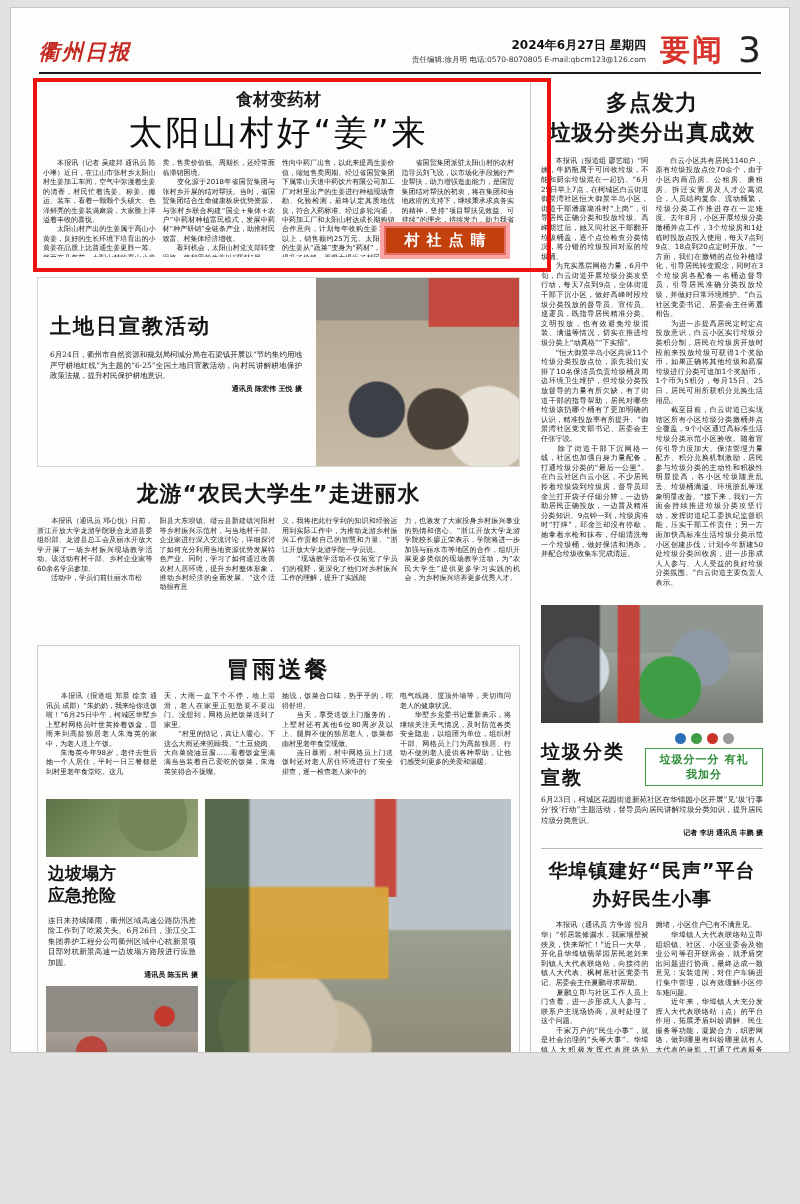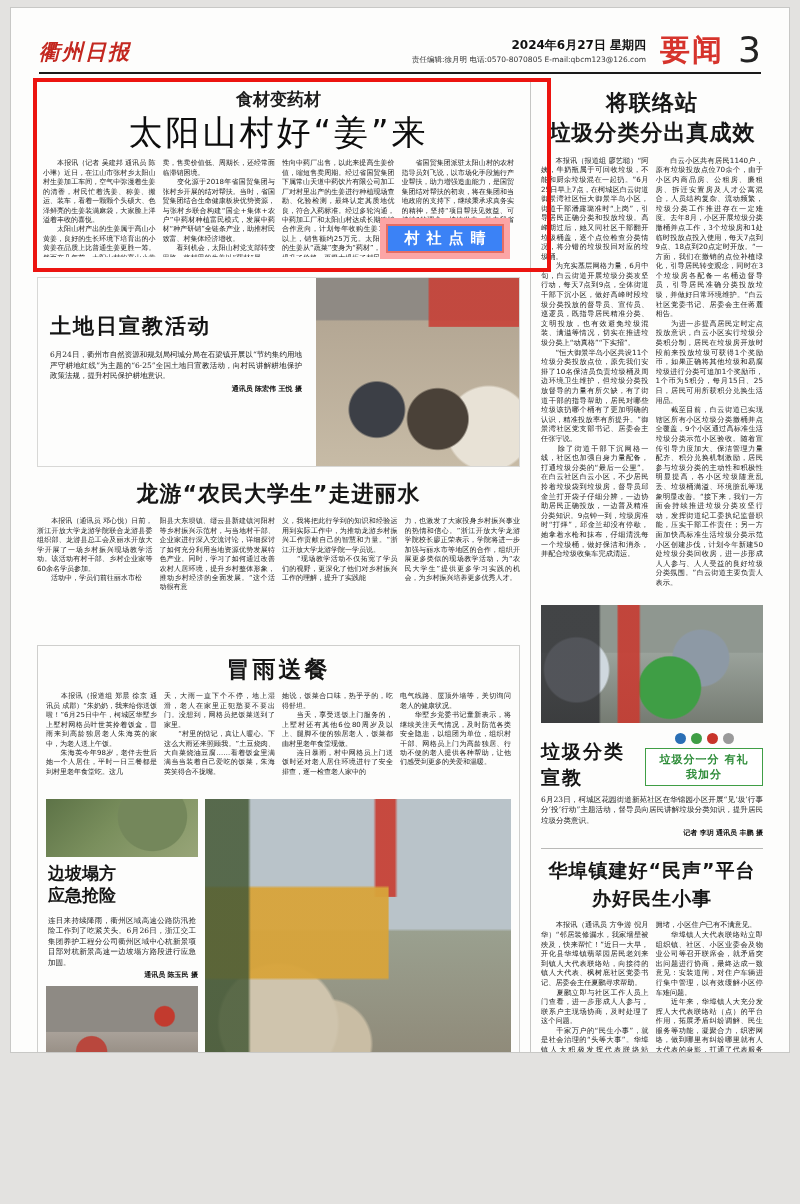--- a/index.html
+++ b/index.html
@@ -34,22 +34,22 @@
   .credit { font-size:7px; font-weight:bold; text-align:right; margin-top:2px; color:#111; }
   .center-head { text-align:center; font-weight:bold; color:#161616; }
 
   
   .lead { position:relative; padding:6px 6px 4px 6px; }
   .kicker { text-align:center; font-size:17px; font-weight:bold; color:#1b1b1b; }
   .lead-headline { text-align:center; font-size:34px; font-weight:normal; color:#0d0d0d;
                    letter-spacing:3px; margin:2px 0 7px 0; line-height:1.15; }
   .lead-body { height:98px; }
   .badge { position:absolute; right:10px; bottom:2px; width:130px; text-align:center;
-           background:#3b82f6; color:#fff; font-weight:bold; font-size:15px; letter-spacing:7px;
-           padding:5px 0 5px 7px; border:6px solid #fca5a5; box-shadow:inset 0 0 0 2px #e56d64; }
+           background:#c2410c; color:#fff; font-weight:bold; font-size:15px; letter-spacing:7px;
+           padding:5px 0 5px 7px; border:4px solid #fca5a5; box-shadow:inset 0 0 0 2px #e56d64; }
 
   
   .landday { display:flex; margin-top:16px; border:1px solid #d8d8d6; height:190px; }
   .landday-text { width:278px; padding:34px 14px 10px 12px; }
   .landday-text h2 { font-size:21px; font-weight:bold; letter-spacing:2px; margin-bottom:10px; color:#141414; }
   .photo { position:relative; overflow:hidden; }
   .photo-landday { flex:1; background:
       linear-gradient(to right, rgba(200,60,50,.0) 55%, rgba(200,66,56,.9) 56%, rgba(200,66,56,.9) 98%),
       radial-gradient(circle at 30% 70%, #3c3f46 0 14%, transparent 15%),
       radial-gradient(circle at 60% 75%, #4a4138 0 16%, transparent 17%),
@@ -247,21 +247,21 @@
         </div>
 
       </section>
 
     </div>
 
     <div class="right-region">
 
       <section class="waste">
         <h2 class="center-head waste-head">
-          <div>将联络站</div>
+          <div>多点发力</div>
           <div>垃圾分类分出真成效</div>
         </h2>
         <div class="cols cols2 waste-body">
           <div class="colx">
               <p>　　本报讯（报道组 廖艺聪）“阿姨，牛奶瓶属于可回收垃圾，不能和厨余垃圾混在一起扔。”6月25日早上7点，在柯城区白云街道御景湾社区恒大御景半岛小区，街道干部潘露璐准时“上岗”，引导居民正确分类和投放垃圾。高峰期过后，她又同社区干部翻开垃圾桶盖，逐个点位检查分类情况，将分错的垃圾投回对应的垃圾桶。</p>
               <p>　　为充实基层网格力量，6月中旬，白云街道开展垃圾分类攻坚行动，每天7点到9点，全体街道干部下沉小区，做好高峰时段垃圾分类投放的督导员、宣传员、巡逻员，既指导居民精准分类、文明投放，也有效避免垃圾混装、满溢等情况，切实在推进垃圾分类上“动真格”“下实招”。</p>
               <p>　　“恒大御景半岛小区共设11个垃圾分类投放点位，原先我们安排了10名保洁员负责垃圾桶及周边环境卫生维护，但垃圾分类投放督导的力量有所欠缺，有了街道干部的指导帮助，居民对哪些垃圾该扔哪个桶有了更加明确的认识，精准投放率有所提升。”御景湾社区党支部书记、居委会主任张宇说。</p>
               <p>　　除了街道干部下沉网格一线，社区也加强自身力量配备，打通垃圾分类的“最后一公里”。在白云社区白云小区，不少居民拎着垃圾袋到垃圾房，督导员邱金兰打开袋子仔细分辨，一边协助居民正确投放，一边普及精准分类知识。9点钟一到，垃圾房准时“打烊”，邱金兰却没有停歇，她拿着水枪和抹布，仔细清洗每一个垃圾桶，做好保洁和消杀，并配合垃圾收集车完成清运。</p>
             </div>
           <div class="colx">

